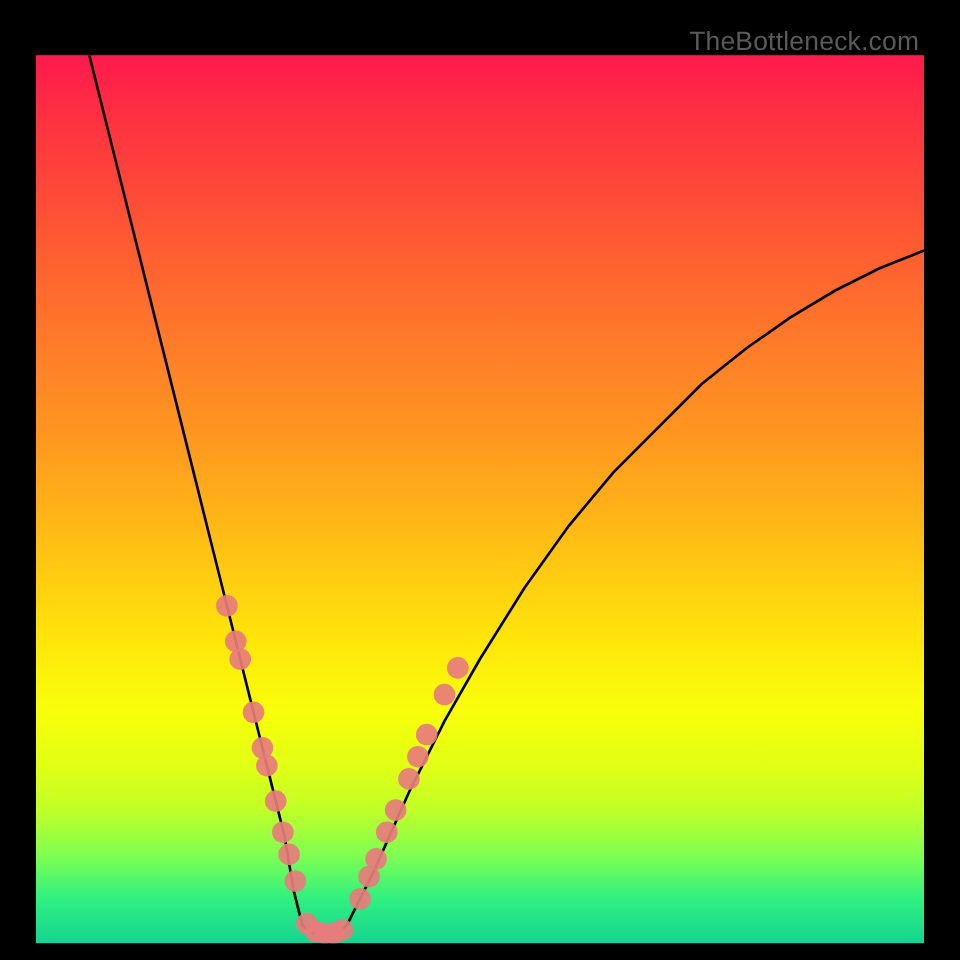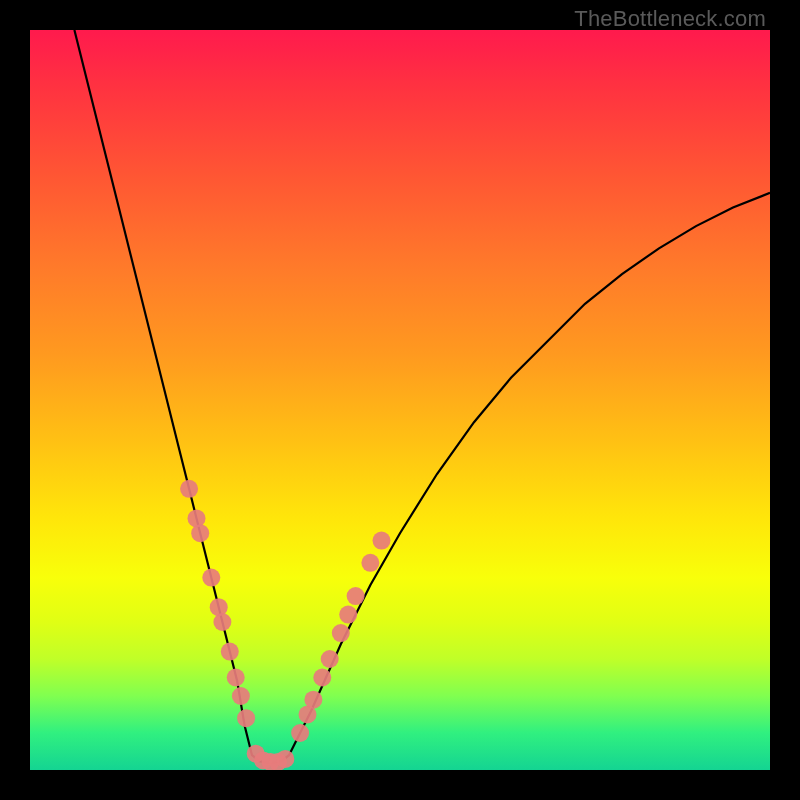--- a/index.html
+++ b/index.html
@@ -8,20 +8,21 @@
     width: 800px;
     height: 800px;
     overflow: hidden;
     background: #000;
     font-family: Arial, Helvetica, sans-serif;
   }
   .frame {
     position: absolute;
     inset: 0;
     background: #000;
+    margin-top: 16px;
   }
   .plot-area {
     position: absolute;
     left: 30px;
     top: 30px;
     width: 740px;
     height: 740px;
     background: linear-gradient(to bottom,
       #ff1a4d 0%,
       #ff3340 8%,

